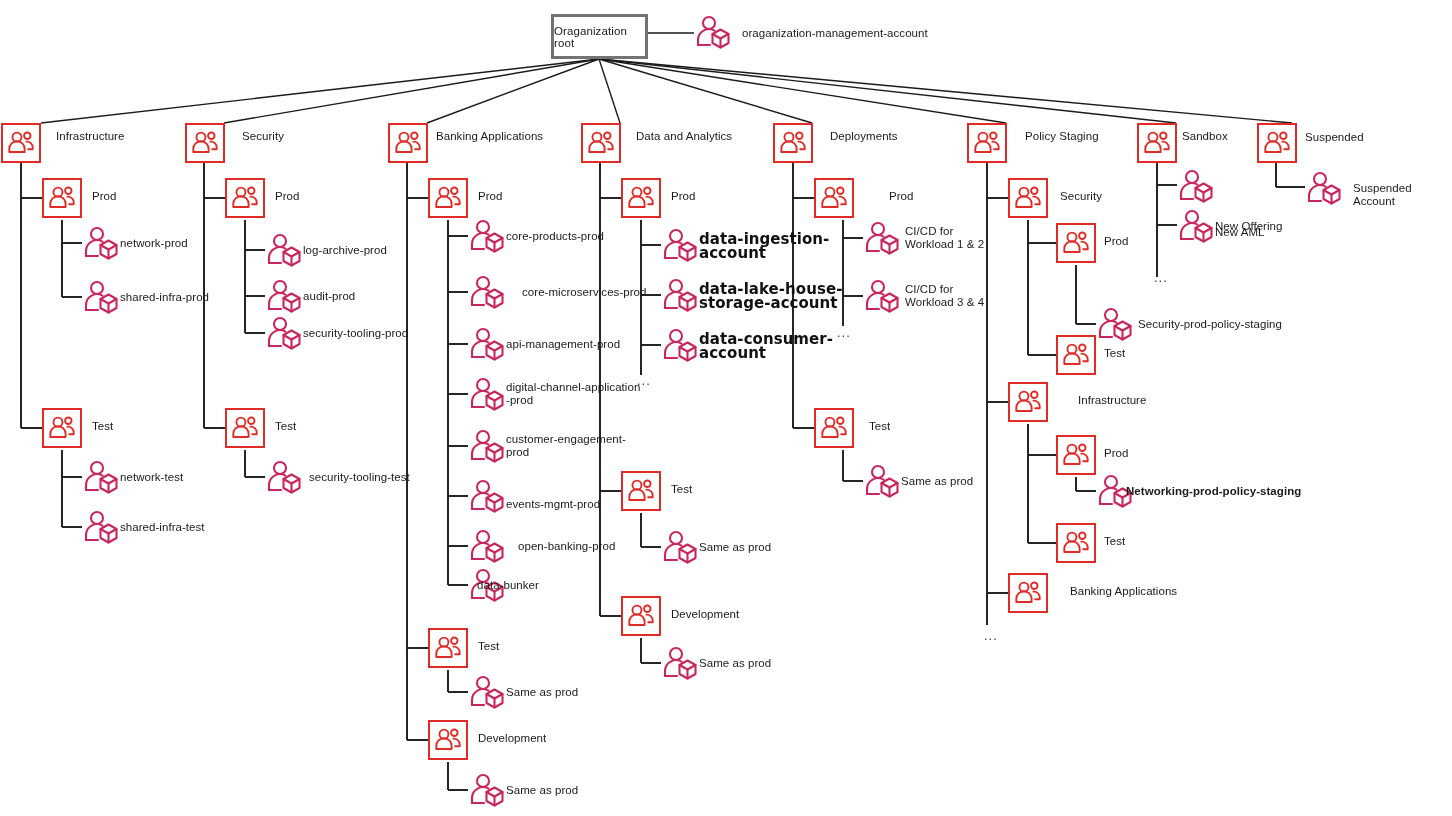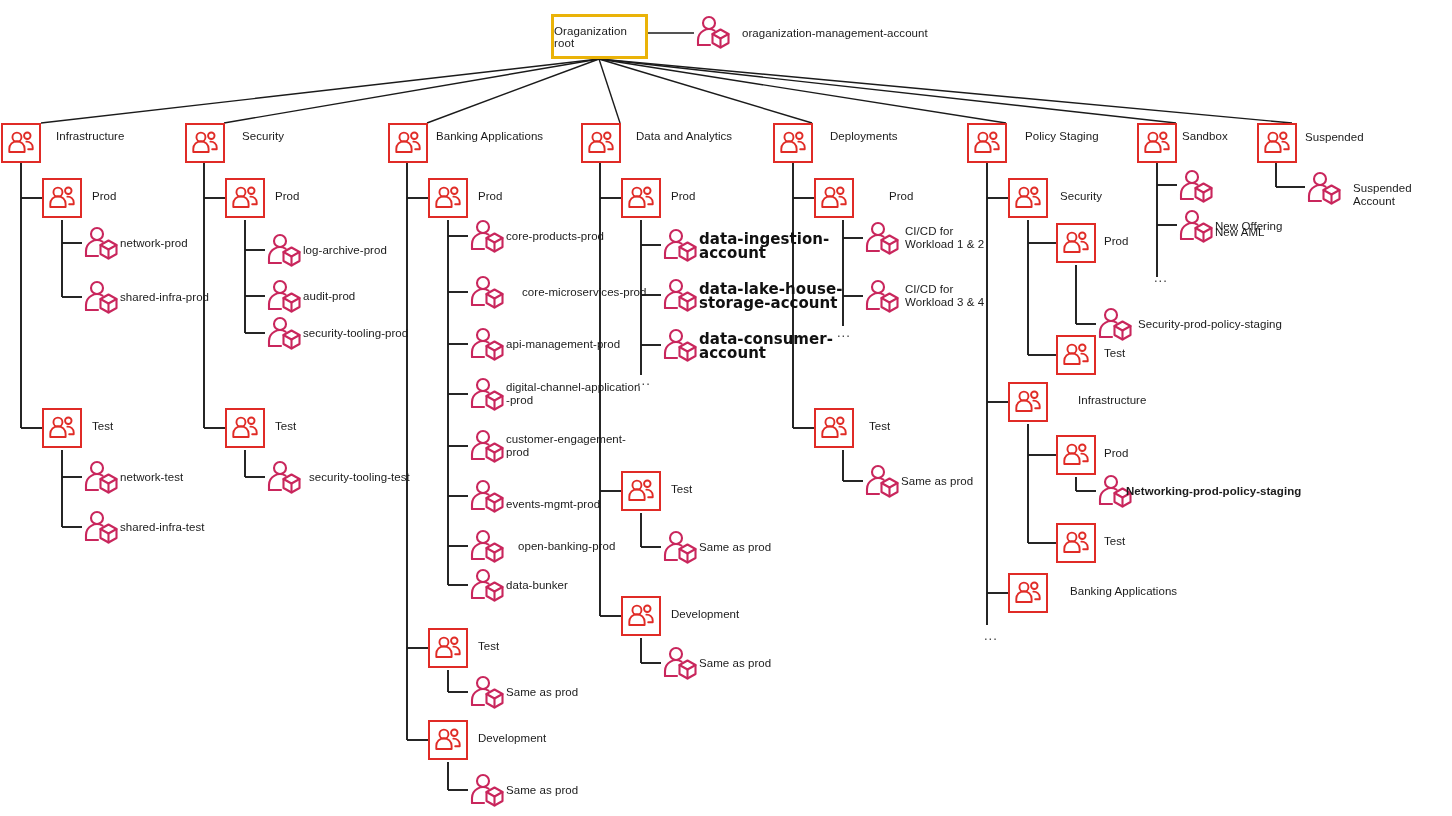--- a/index.html
+++ b/index.html
@@ -27,21 +27,21 @@
     width:40px; height:40px;
     border:2.5px solid #E02B26;
     background:#ffffff;
     box-sizing:border-box;
   }
   .ou-box svg{ display:block; width:100%; height:100%; }
 
   
   .root-box{
     position:absolute;
-    border:3px solid #eab308;
+    border:3px solid #737373;
     background:#ffffff;
     box-sizing:border-box;
     display:flex; align-items:center; justify-content:center;
   }
   .root-box .root-label{
     font-size:11.5px; color:#1b1b1b; letter-spacing:.1px;
   }
 
   
   .acct-ico{ position:absolute; width:38px; height:34px; }
@@ -532,21 +532,21 @@
         <g fill="none" stroke="#C9265C" stroke-width="2.1" stroke-linecap="round" stroke-linejoin="round">
           <circle cx="15" cy="8" r="6"></circle>
           <path d="M4 30 v-5 a11 11 0 0 1 16.5 -9.4"></path>
           <path d="M4 30 h12"></path>
           <path d="M26.5 14.5 L34.5 19 v9 l-8 4.5 -8 -4.5 v-9 z"></path>
           <path d="M18.5 19 L26.5 23.5 L34.5 19"></path>
           <path d="M26.5 23.5 v9"></path>
         </g>
       </svg>
     </div>
-    <div class="lbl l" style="left: 506px; top: 579px;">data-bunker</div>
+    <div class="lbl l" style="left: 477px; top: 579px;">data-bunker</div>
     <div class="ou-box" style="left: 428px; top: 628px;"><span><svg viewBox="0 0 40 40">
           <g fill="none" stroke="#E02B26" stroke-width="2.1" stroke-linecap="round" stroke-linejoin="round">
             <circle cx="15.5" cy="13.5" r="5"></circle>
             <path d="M7 30 v-3.5 a8.5 8.5 0 0 1 17 0 V30 z"></path>
             <circle cx="27" cy="12" r="3.6"></circle>
             <path d="M26 18.5 a6.5 6.5 0 0 1 7 6.4 V27 h-5"></path>
           </g>
         </svg></span></div>
     <div class="lbl l" style="left: 478px; top: 640px;">Test</div>
     <div class="acct-ico" style="left: 468px; top: 675px;">

